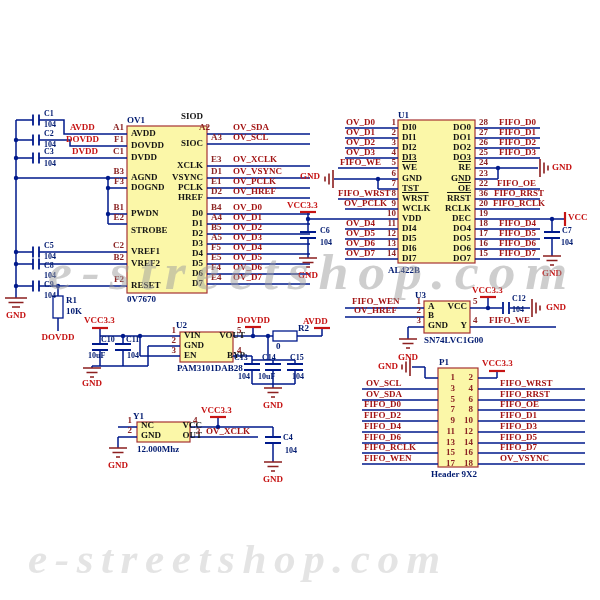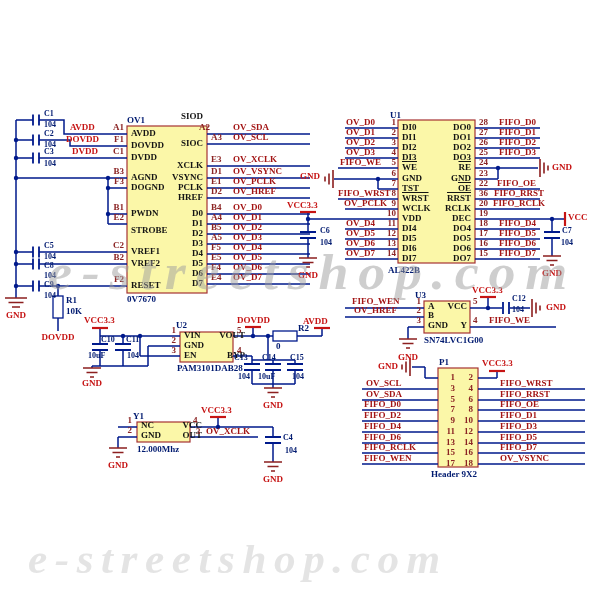--- a/index.html
+++ b/index.html
@@ -232,21 +232,21 @@
 <span class="t b" style="left:66px;top:296px">R1</span>
 <span class="t b" style="left:66px;top:307px">10K</span>
 <span class="t p ca" style="left:34px;top:333px;width:48px">DOVDD</span>
 
 <span class="t p ra w28" style="left:292px;top:172px">GND</span>
 <span class="t p" style="left:287px;top:201px">VCC3.3</span>
 <span class="t b s8" style="left:320px;top:227px">C6</span>
 <span class="t b s8" style="left:320px;top:239px">104</span>
 <span class="t p ca w32" style="left:292px;top:271px">GND</span>
 
-<span class="t b" style="left:390px;top:111px">U1</span>
+<span class="t b" style="left:398px;top:111px">U1</span>
 <span class="t b" style="left:388px;top:266px">AL422B</span>
 
 <span class="t k" style="left:402px;top:123px">DI0</span>
 <span class="t k" style="left:402px;top:133px">DI1</span>
 <span class="t k" style="left:402px;top:143px">DI2</span>
 <span class="t k" style="left:402px;top:153px">DI3</span>
 <span class="t k ovl" style="left:402px;top:163px">WE</span>
 <span class="t k" style="left:402px;top:174px">GND</span>
 <span class="t k" style="left:402px;top:184px">TST</span>
 <span class="t k ovl" style="left:402px;top:194px">WRST</span>

